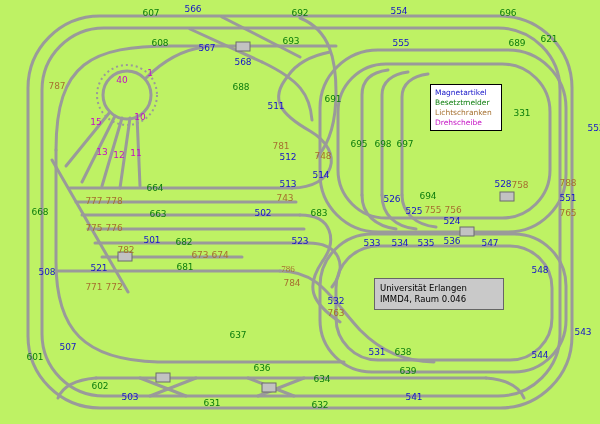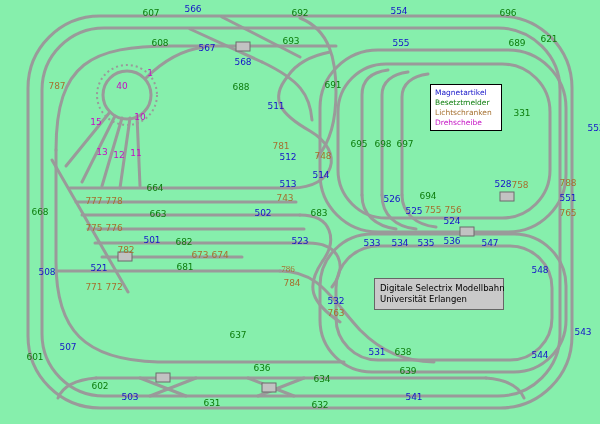--- a/index.html
+++ b/index.html
@@ -1,18 +1,18 @@
 <!DOCTYPE html>
 <html><head>
 <meta charset="utf-8">
 <style>
   html,body{margin:0;padding:0;background:#fff;}
   #stage{
     position:relative;width:600px;height:424px;overflow:hidden;
-    background:#86efac;font-family:"DejaVu Sans",sans-serif;
+    background:#bef264;font-family:"DejaVu Sans",sans-serif;
   }
   #track-svg{position:absolute;left:0;top:0;}
   #labels-layer{position:absolute;left:0;top:0;width:600px;height:424px;pointer-events:none;}
   .lbl{
     position:absolute;transform:translate(-50%,-50%);
     font-size:9px;line-height:9px;white-space:nowrap;
     font-family:"DejaVu Sans",sans-serif;
   }
   #legend-box{
     position:absolute;left:430px;top:84px;width:72px;
@@ -106,21 +106,21 @@
       <span class="lbl" style="left: 399px; top: 11px; color: rgb(21, 21, 200); text-align: center;">554</span>
       <span class="lbl" style="left: 508px; top: 13px; color: rgb(12, 125, 12);">696</span>
       <span class="lbl" style="left: 160px; top: 43px; color: rgb(12, 125, 12);">608</span>
       <span class="lbl" style="left: 207px; top: 37px; color: rgb(21, 21, 200); margin-top: 11px;">567</span>
       <span class="lbl" style="left: 291px; top: 41px; color: rgb(12, 125, 12);">693</span>
       <span class="lbl" style="left: 401px; top: 43px; color: rgb(21, 21, 200);">555</span>
       <span class="lbl" style="left: 517px; top: 43px; color: rgb(12, 125, 12);">689</span>
       <span class="lbl" style="left: 549px; top: 39px; color: rgb(12, 125, 12);">621</span>
       <span class="lbl" style="left: 243px; top: 62px; color: rgb(21, 21, 200);">568</span>
       <span class="lbl" style="left: 241px; top: 87px; color: rgb(12, 125, 12);">688</span>
-      <span class="lbl" style="left: 122px; top: 86px; color: rgb(196, 16, 196);">40</span>
+      <span class="lbl" style="left: 122px; top: 80px; color: rgb(196, 16, 196);">40</span>
       <span class="lbl" style="left: 150px; top: 73px; color: rgb(196, 16, 196);">1</span>
       <span class="lbl" style="left: 96px; top: 122px; color: rgb(196, 16, 196);">15</span>
       <span class="lbl" style="left: 140px; top: 117px; color: rgb(196, 16, 196);">10</span>
       <span class="lbl" style="left: 102px; top: 152px; color: rgb(196, 16, 196);">13</span>
       <span class="lbl" style="left: 119px; top: 155px; color: rgb(196, 16, 196);">12</span>
       <span class="lbl" style="left: 136px; top: 153px; color: rgb(196, 16, 196);">11</span>
       <span class="lbl" style="left: 57px; top: 86px; color: rgb(165, 112, 47);">787</span>
       <span class="lbl" style="left: 40px; top: 212px; color: rgb(12, 125, 12);">668</span>
       <span class="lbl" style="left: 47px; top: 272px; color: rgb(21, 21, 200);">508</span>
       <span class="lbl" style="left: 99px; top: 268px; color: rgb(21, 21, 200);">521</span>
@@ -132,21 +132,21 @@
       <span class="lbl" style="left: 104px; top: 201px; color: rgb(165, 112, 47);">777 778</span>
       <span class="lbl" style="left: 158px; top: 214px; color: rgb(12, 125, 12);">663</span>
       <span class="lbl" style="left: 104px; top: 228px; color: rgb(165, 112, 47);">775 776</span>
       <span class="lbl" style="left: 152px; top: 240px; color: rgb(21, 21, 200);">501</span>
       <span class="lbl" style="left: 126px; top: 250px; color: rgb(165, 112, 47);">782</span>
       <span class="lbl" style="left: 184px; top: 242px; color: rgb(12, 125, 12);">682</span>
       <span class="lbl" style="left: 210px; top: 255px; color: rgb(165, 112, 47);">673 674</span>
       <span class="lbl" style="left: 185px; top: 267px; color: rgb(12, 125, 12);">681</span>
       <span class="lbl" style="left: 104px; top: 287px; color: rgb(165, 112, 47);">771 772</span>
       <span class="lbl" style="left: 276px; top: 106px; color: rgb(21, 21, 200);">511</span>
-      <span class="lbl" style="left: 333px; top: 85px; color: rgb(12, 125, 12); text-align: center;">691</span>
+      <span class="lbl" style="left: 333px; top: 99px; color: rgb(12, 125, 12); text-align: center;">691</span>
       <span class="lbl" style="left: 281px; top: 146px; color: rgb(165, 112, 47);">781</span>
       <span class="lbl" style="left: 323px; top: 156px; color: rgb(165, 112, 47);">748</span>
       <span class="lbl" style="left: 288px; top: 157px; color: rgb(21, 21, 200);">512</span>
       <span class="lbl" style="left: 321px; top: 175px; color: rgb(21, 21, 200);">514</span>
       <span class="lbl" style="left: 288px; top: 184px; color: rgb(21, 21, 200);">513</span>
       <span class="lbl" style="left: 285px; top: 198px; color: rgb(165, 112, 47);">743</span>
       <span class="lbl" style="left: 263px; top: 213px; color: rgb(21, 21, 200);">502</span>
       <span class="lbl" style="left: 319px; top: 213px; color: rgb(12, 125, 12);">683</span>
       <span class="lbl" style="left: 300px; top: 241px; color: rgb(21, 21, 200);">523</span>
       <span class="lbl" style="left: 288px; top: 269px; color: rgb(165, 112, 47); font-family: Liberation Serif, serif;">786</span>
@@ -188,17 +188,17 @@
     </div>
 
   <div id="legend-box">
       <div class="legend-item" style="color: rgb(21, 21, 200);">Magnetartikel</div>
       <div class="legend-item" style="color: rgb(12, 125, 12);">Besetztmelder</div>
       <div class="legend-item" style="color: rgb(165, 112, 47);">Lichtschranken</div>
       <div class="legend-item" style="color: rgb(196, 16, 196);">Drehscheibe</div>
     </div>
 
   <div id="info-box">
-    <div>Digitale Selectrix Modellbahn</div>
     <div>Universität Erlangen</div>
+    <div>IMMD4, Raum 0.046</div>
   </div>
 
 </div>
 
 </body></html>

